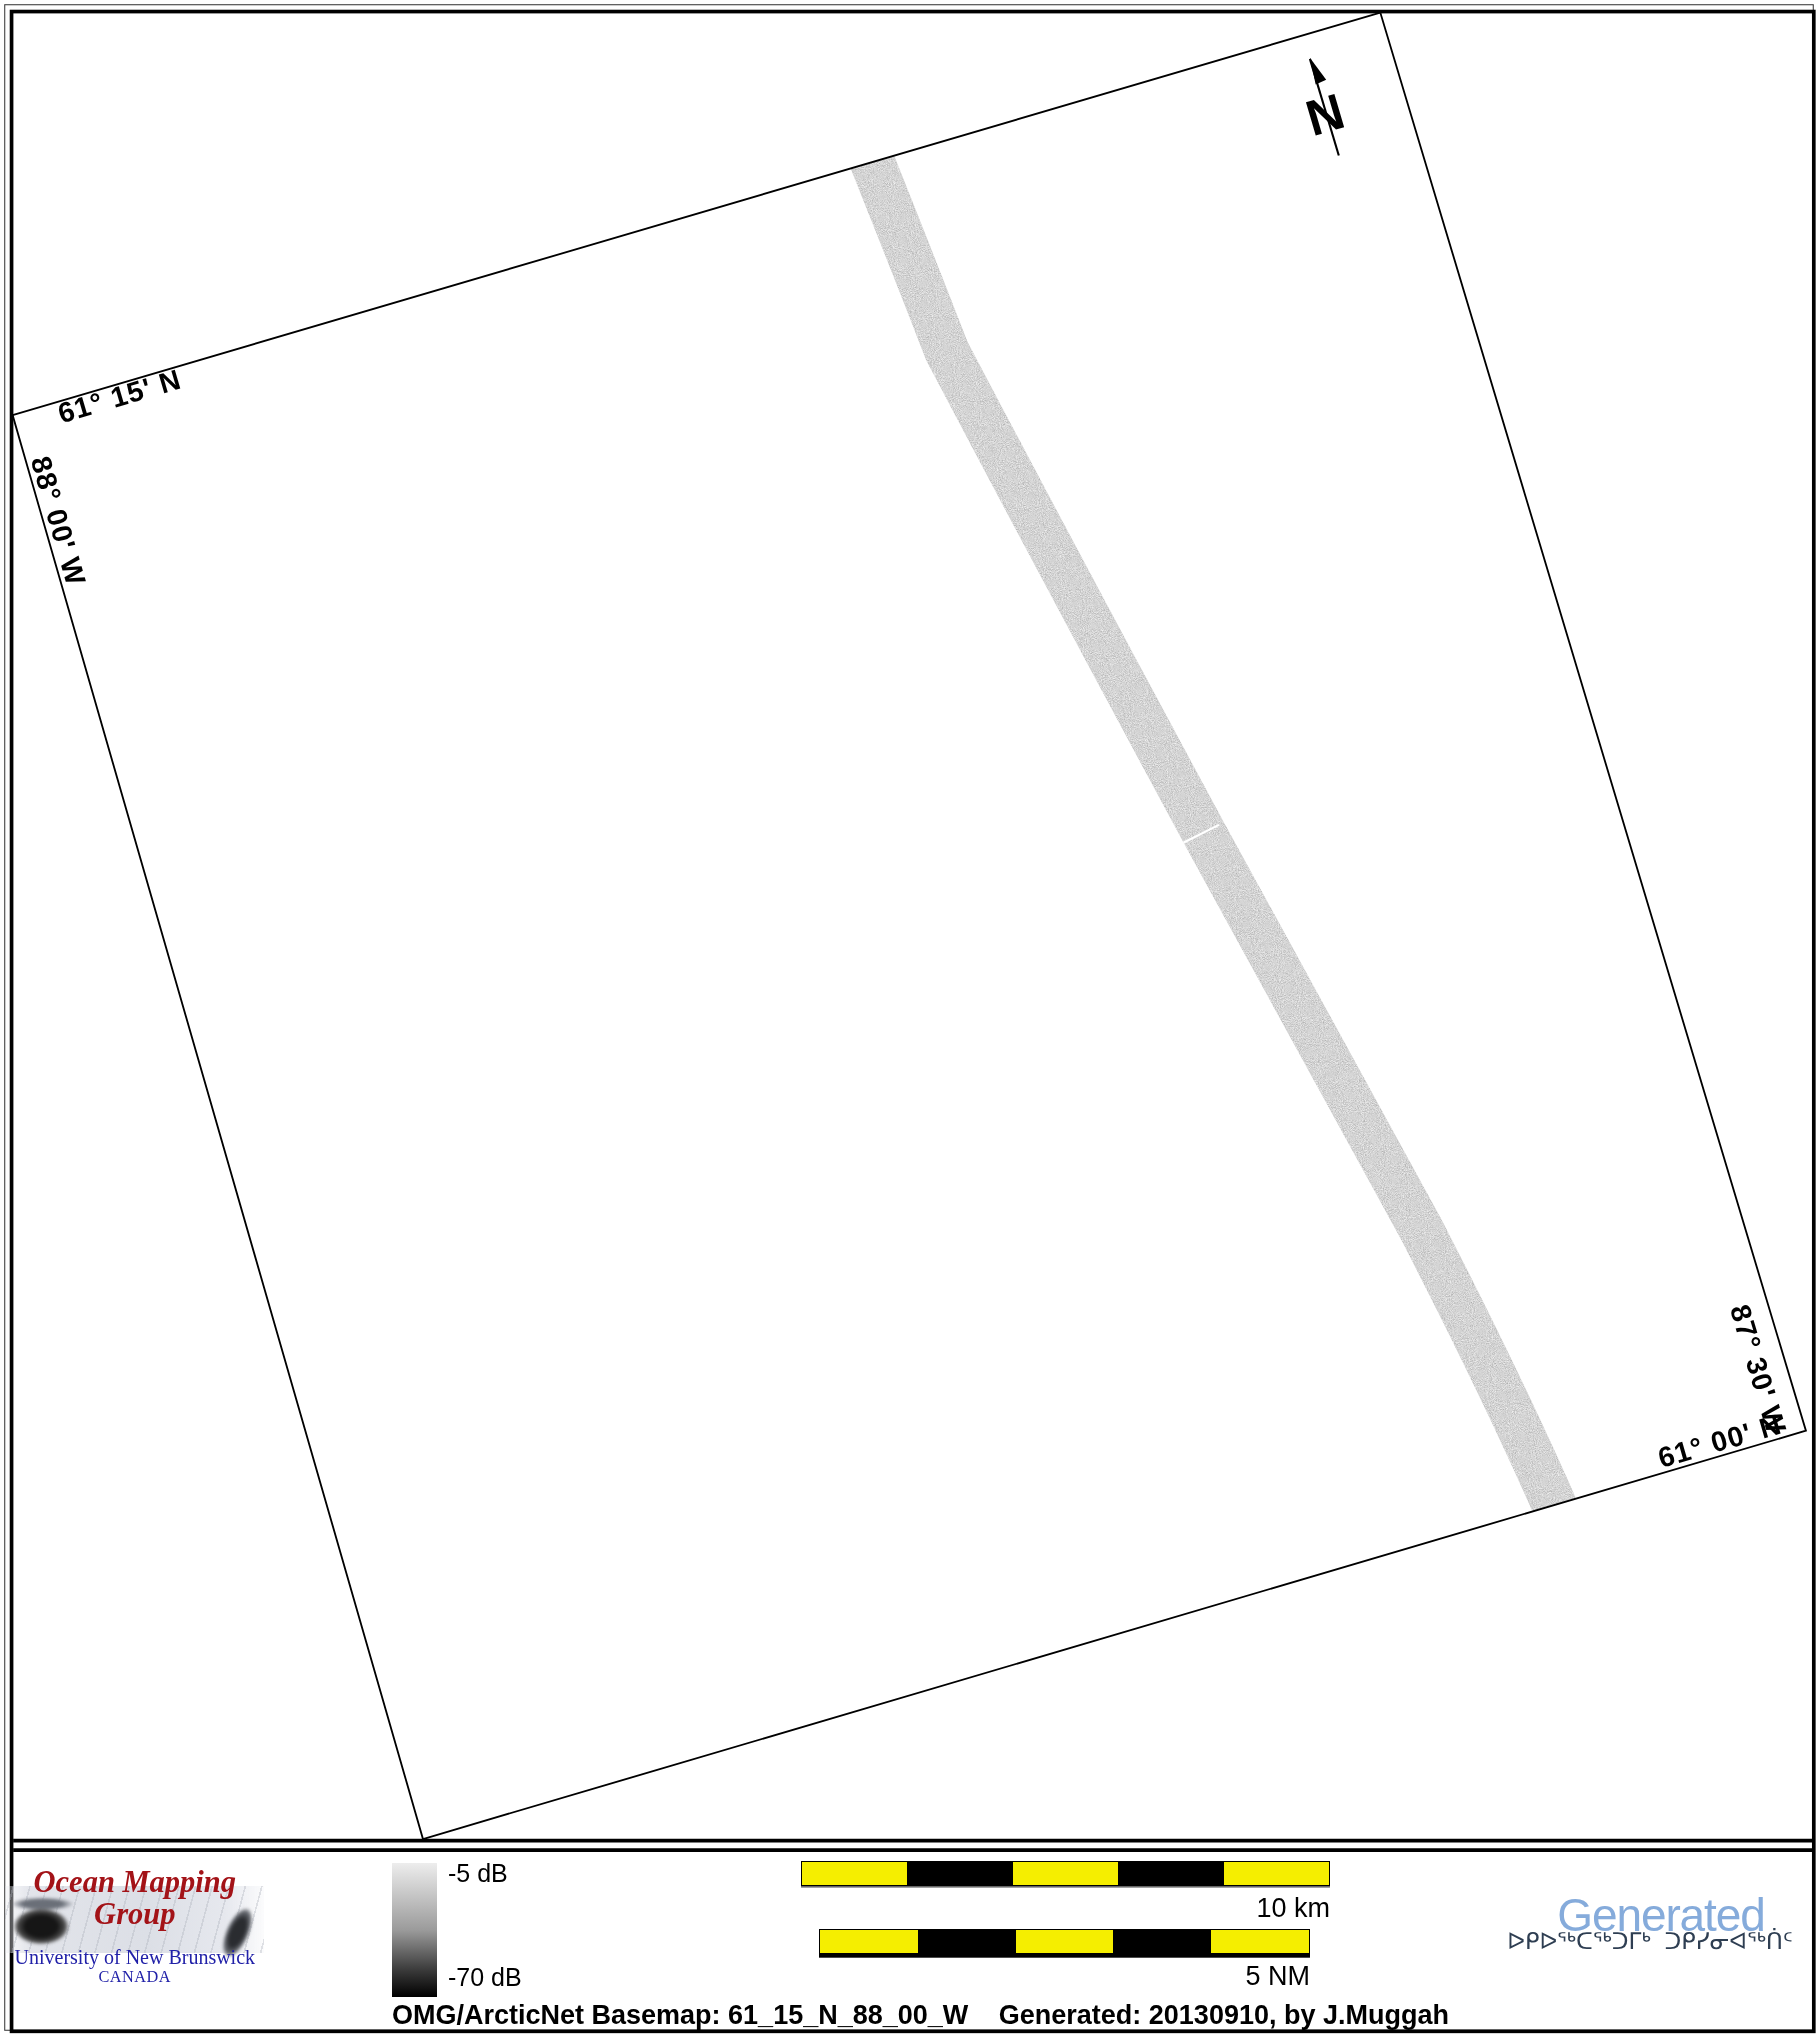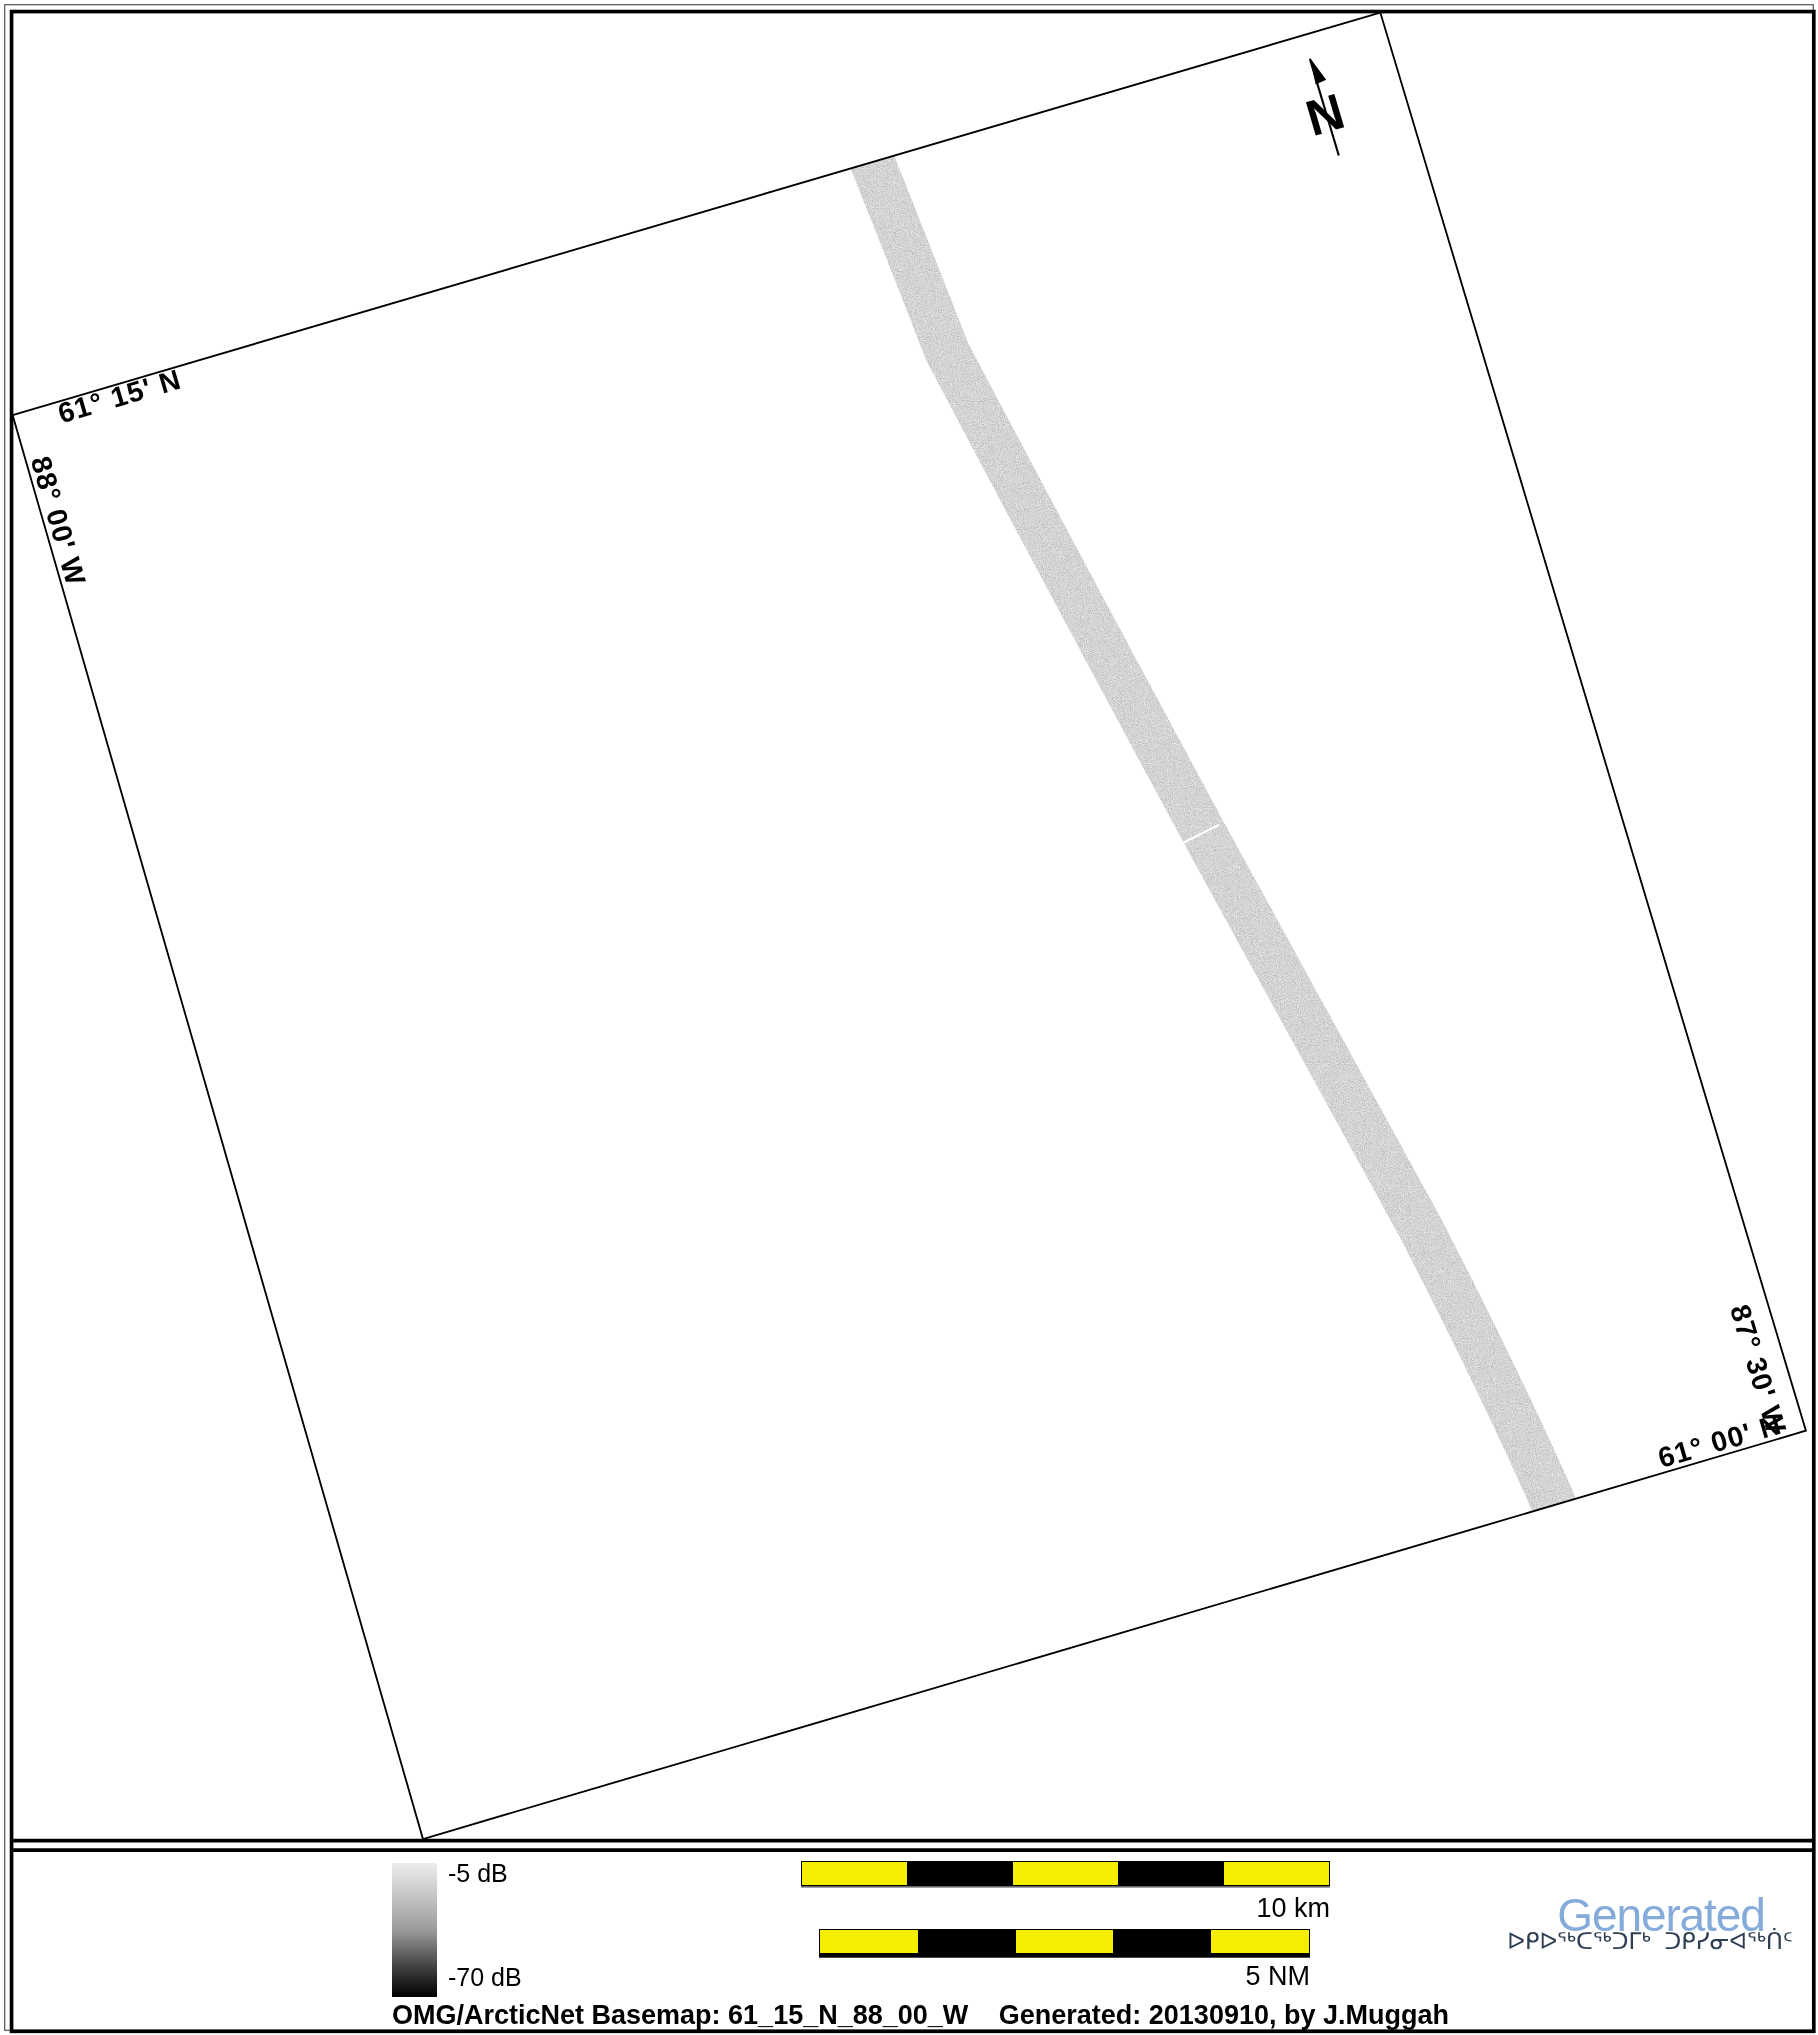--- a/index.html
+++ b/index.html
@@ -97,20 +97,28 @@
     <text transform="translate(3292,2490) rotate(73.3)" font-size="54" font-weight="bold" letter-spacing="2">87° 30' W</text>
     <text transform="translate(3162,2794) rotate(-16.1)" font-size="54" font-weight="bold" letter-spacing="2">61° 00' N</text>
 
     <g>
       <line x1="2493" y1="112" x2="2548" y2="296" stroke="#000" stroke-width="4"></line>
       <polygon points="2493,110 2524,152 2504,161" fill="#000"></polygon>
       <text x="2522" y="218" transform="rotate(-16.4 2522 218)" font-size="96" font-weight="bold" text-anchor="middle" dominant-baseline="central">N</text>
     </g>
   </svg>
 
+  <div class="abs omg-logo">
+    <div class="omg-band"></div>
+    <div class="omg-blob-left"></div>
+    <div class="omg-blob-right"></div>
+    <div class="omg-title">Ocean Mapping Group</div>
+    <div class="omg-univ">University of New Brunswick</div>
+    <div class="omg-country">CANADA</div>
+  </div>
 
   <div class="abs legend-bar"></div>
   <div class="abs legend-top">-5 dB</div>
   <div class="abs legend-bottom">-70 dB</div>
 
   <div class="abs sbar sbar-km">
     <div class="seg y"></div>
     <div class="seg k"></div>
     <div class="seg y"></div>
     <div class="seg k"></div>

